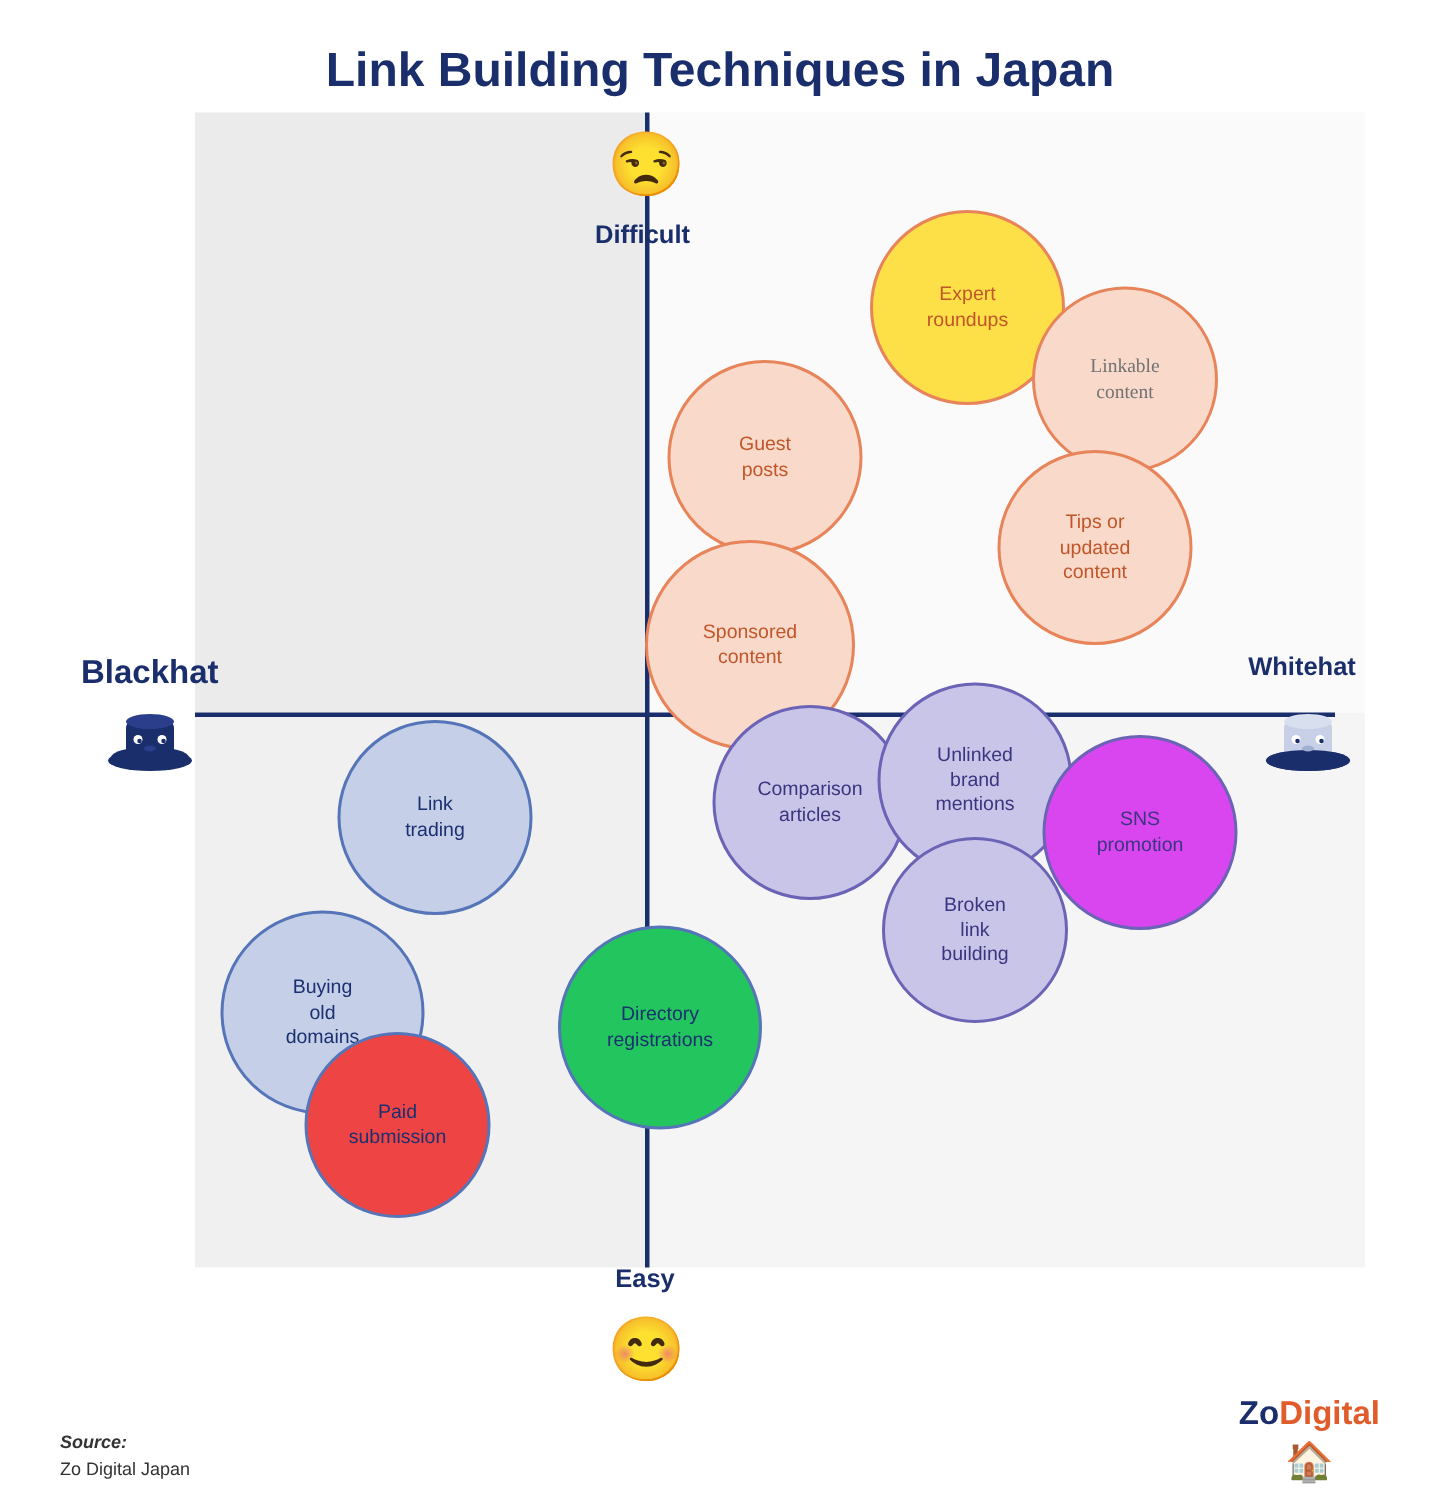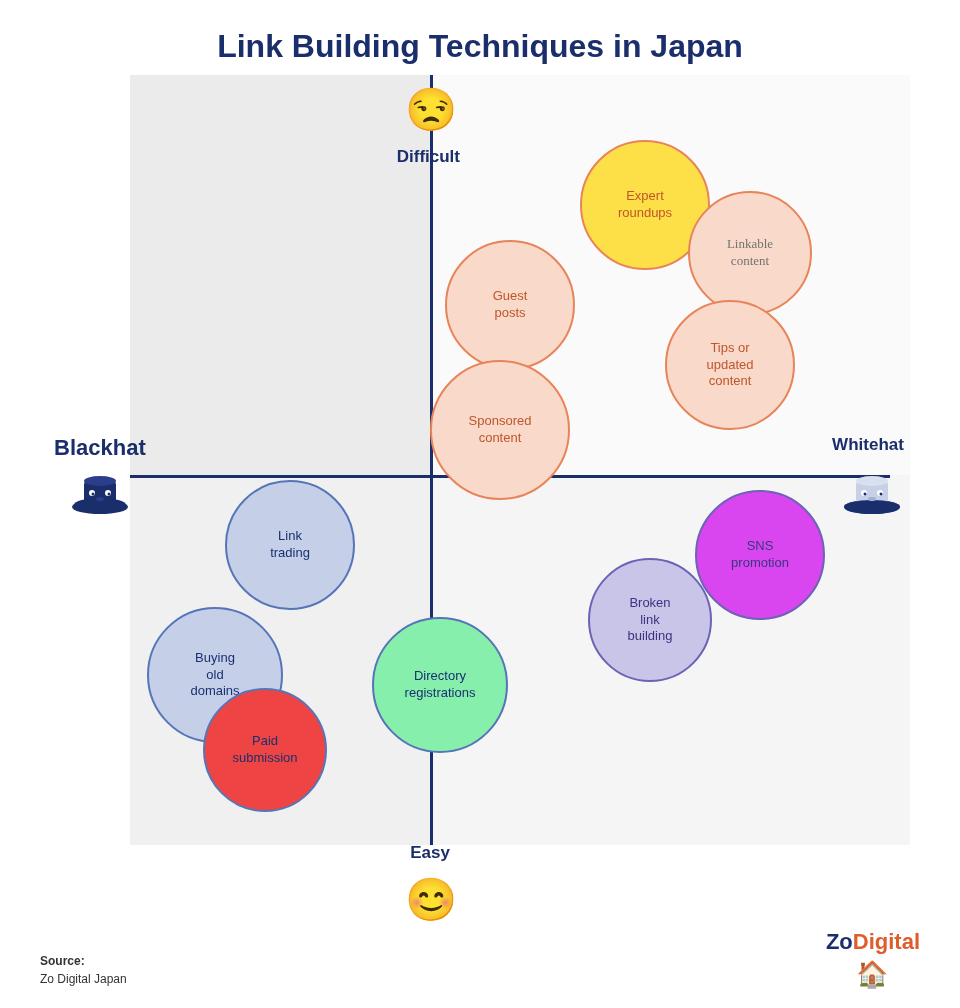--- a/index.html
+++ b/index.html
@@ -166,20 +166,21 @@
     .source-text {
       position: absolute;
       bottom: 20px;
       left: 40px;
       font-size: 12px;
       color: #333;
       line-height: 1.5;
     }
     .source-label {
       font-weight: bold;
+      font-style: italic;
     }
 
     .logo-area {
       position: absolute;
       bottom: 18px;
       right: 40px;
       display: flex;
       align-items: center;
       gap: 4px;
       flex-direction: column;
@@ -252,26 +253,28 @@
       <ellipse cx="30" cy="36" rx="4" ry="2" fill="#a0b0d0"></ellipse>
     </svg>
   </div>
 
   <div id="bubbles-container" style="position:absolute; top:0; left:0; width:100%; height:100%; z-index:3;">
       <div class="bubble" style="left: 530px; top: 65px; width: 130px; height: 130px; background: #fde047; border: 2.5px solid rgb(232, 132, 90); color: rgb(192, 86, 42); font-size: 13px; padding: 6px;">Expert<br>roundups</div>
       <div class="bubble" style="left: 638px; top: 116px; width: 124px; height: 124px; background: rgb(249, 217, 202); border: 2.5px solid rgb(232, 132, 90); color: #737373; font-size: 13px; padding: 6px; font-family: Liberation Serif, serif;">Linkable<br>content</div>
       <div class="bubble" style="left: 395px; top: 165px; width: 130px; height: 130px; background: rgb(249, 217, 202); border: 2.5px solid rgb(232, 132, 90); color: rgb(192, 86, 42); font-size: 13px; padding: 6px;">Guest<br>posts</div>
       <div class="bubble" style="left: 615px; top: 225px; width: 130px; height: 130px; background: rgb(249, 217, 202); border: 2.5px solid rgb(232, 132, 90); color: rgb(192, 86, 42); font-size: 13px; padding: 6px;">Tips or<br>updated<br>content</div>
       <div class="bubble" style="left: 380px; top: 285px; width: 140px; height: 140px; background: rgb(249, 217, 202); border: 2.5px solid rgb(232, 132, 90); color: rgb(192, 86, 42); font-size: 13px; padding: 6px;">Sponsored<br>content</div>
+      <div class="bubble" style="left: 425px; top: 395px; width: 130px; height: 130px; background: rgb(200, 197, 232); border: 2.5px solid rgb(107, 99, 181); color: rgb(59, 53, 128); font-size: 13px; padding: 6px;">Comparison<br>articles</div>
+      <div class="bubble" style="left: 535px; top: 380px; width: 130px; height: 130px; background: rgb(200, 197, 232); border: 2.5px solid rgb(107, 99, 181); color: rgb(59, 53, 128); font-size: 13px; padding: 6px;">Unlinked<br>brand<br>mentions</div>
       <div class="bubble" style="left: 538px; top: 483px; width: 124px; height: 124px; background: rgb(200, 197, 232); border: 2.5px solid rgb(107, 99, 181); color: rgb(59, 53, 128); font-size: 13px; padding: 6px;">Broken<br>link<br>building</div>
       <div class="bubble" style="left: 645px; top: 415px; width: 130px; height: 130px; background: #d946ef; border: 2.5px solid rgb(107, 99, 181); color: rgb(59, 53, 128); font-size: 13px; padding: 6px;">SNS<br>promotion</div>
       <div class="bubble" style="left: 175px; top: 405px; width: 130px; height: 130px; background: rgb(197, 207, 232); border: 2.5px solid rgb(85, 117, 184); color: rgb(26, 48, 112); font-size: 13px; padding: 6px;">Link<br>trading</div>
       <div class="bubble" style="left: 97px; top: 532px; width: 136px; height: 136px; background: rgb(197, 207, 232); border: 2.5px solid rgb(85, 117, 184); color: rgb(26, 48, 112); font-size: 13px; padding: 6px;">Buying<br>old<br>domains</div>
       <div class="bubble" style="left: 153px; top: 613px; width: 124px; height: 124px; background: #ef4444; border: 2.5px solid rgb(85, 117, 184); color: rgb(26, 48, 112); font-size: 13px; padding: 6px;">Paid<br>submission</div>
-      <div class="bubble" style="left: 322px; top: 542px; width: 136px; height: 136px; background: #86efac; border: 2.5px solid rgb(85, 117, 184); color: rgb(26, 48, 112); font-size: 13px; padding: 6px;">Directory<br>registrations</div>
+      <div class="bubble" style="left: 322px; top: 542px; width: 136px; height: 136px; background: #22c55e; border: 2.5px solid rgb(85, 117, 184); color: rgb(26, 48, 112); font-size: 13px; padding: 6px;">Directory<br>registrations</div>
     </div>
 </div>
 
 <div class="source-text">
   <span class="source-label">Source:</span><br>
   <span>Zo Digital Japan</span>
 </div>
 
 <div class="logo-area">
   <span class="logo-text">

